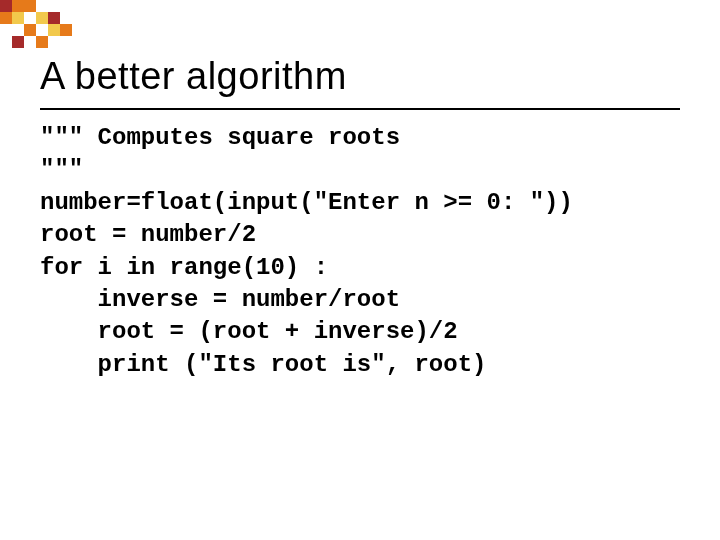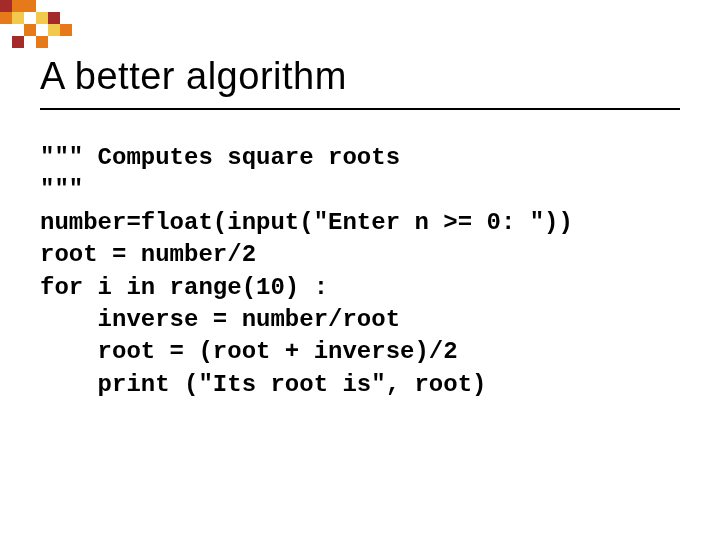--- a/index.html
+++ b/index.html
@@ -22,21 +22,21 @@
       position: absolute;
       width: 12px;
       height: 12px;
     }
     .slide-body {
       padding: 55px 40px 0 40px;
     }
     .title-row {
       border-bottom: 2px solid #000;
       padding-bottom: 10px;
-      margin-bottom: 32px;
+      margin-bottom: 12px;
     }
     .slide-title {
       font-size: 38px;
       font-weight: 400;
       color: #000;
       letter-spacing: 0.5px;
     }
     .code-block {
       font-family: Consolas, "Courier New", monospace;
       font-size: 24px;

